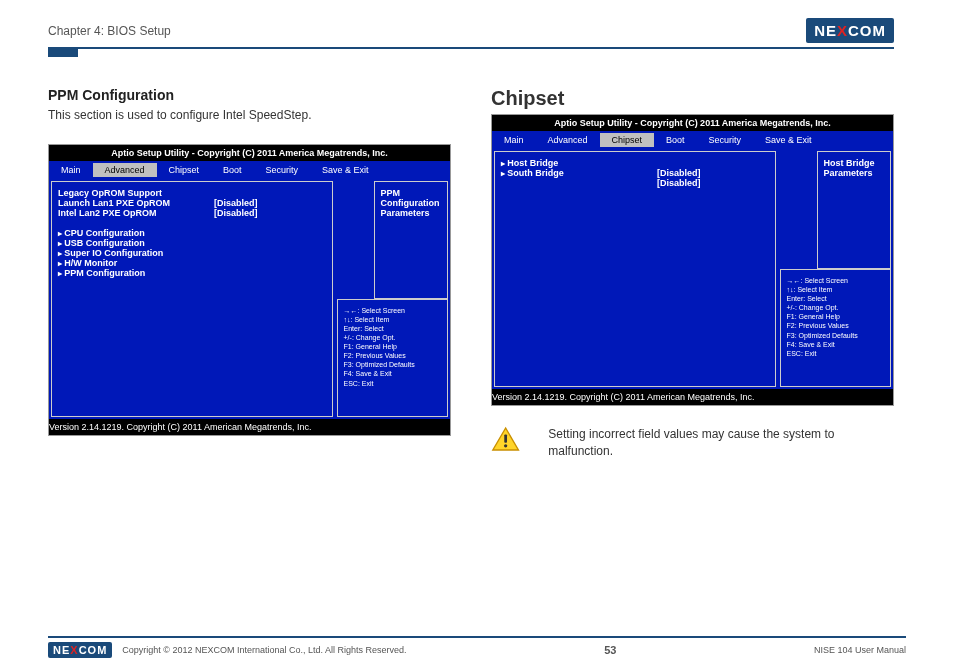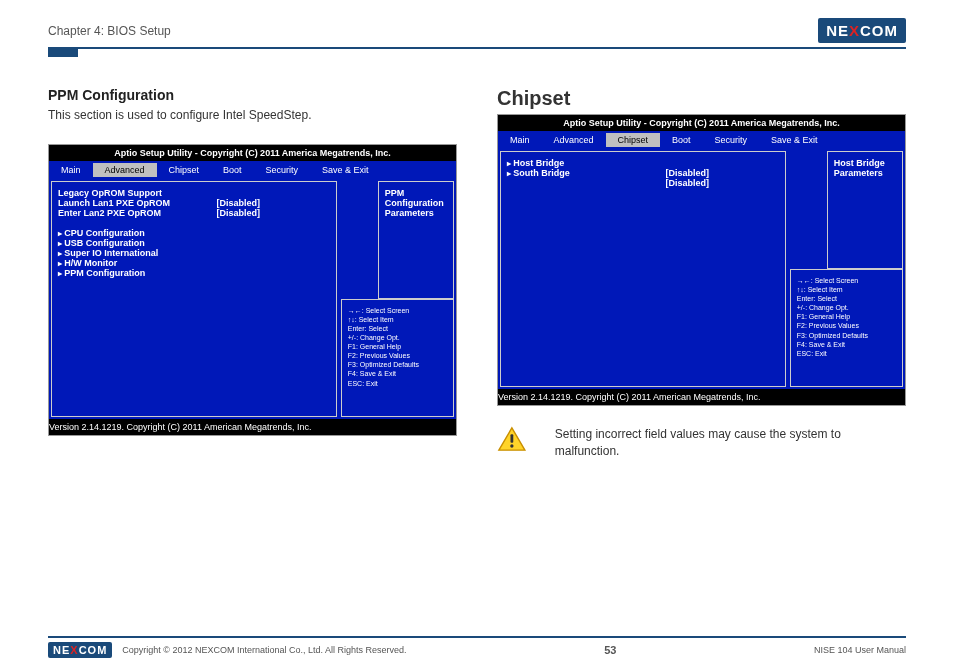--- a/index.html
+++ b/index.html
@@ -1,16 +1,16 @@
 <!DOCTYPE html>
 <html><head>
 <meta charset="utf-8">
 <style>
   body { margin:0; background:#fff; font-family:Helvetica,Arial,sans-serif; color:#222; }
-  .page { width:954px; height:672px; position:relative; box-sizing:border-box; padding:18px 48px 0 48px; }
+  .page { width:954px; height:672px; position:relative; box-sizing:border-box; padding:18px 60px 0 48px; }
   .hdr { display:flex; justify-content:space-between; align-items:center; font-size:12px; color:#555; }
   .logo { background:#1a4a7a; color:#fff; font-weight:bold; padding:4px 8px; font-size:15px; letter-spacing:1px; border-radius:2px; }
   .logo .x { color:#d22; }
   .hrule { border-top:2px solid #1a4a7a; margin-top:4px; }
   .tab { width:30px; height:10px; background:#1a4a7a; margin-top:-2px; }
   .cols { display:flex; gap:40px; margin-top:30px; }
   .col { flex:1; }
   h2 { font-size:14px; margin:0 0 4px 0; color:#222; font-weight:bold; }
   h1 { font-size:20px; margin:0 0 4px 0; color:#333; font-weight:bold; }
   .desc { font-size:12px; color:#333; line-height:1.4; margin-bottom:20px; }
@@ -70,27 +70,27 @@
             <span class="bios-tab">Save &amp; Exit</span>
           </div>
         <div class="bios-body">
           <div class="bios-left">
             <div class="wht">Legacy OpROM Support</div>
             <div class="row">
                 <span class="c1 wht">Launch Lan1 PXE OpROM</span>
                 <span class="c2 wht">[Disabled]</span>
               </div>
             <div class="row">
-                <span class="c1 wht">Enter Lan2 PXE OpROM</span>
+                <span class="c1 wht">Intel Lan2 PXE OpROM</span>
                 <span class="c2 wht">[Disabled]</span>
               </div>
             <div style="height:10px"></div>
             <div class="wht bullet">CPU Configuration</div>
             <div class="wht bullet">USB Configuration</div>
-            <div class="wht bullet">Super IO International</div>
+            <div class="wht bullet">Super IO Configuration</div>
             <div class="wht bullet">H/W Monitor</div>
             <div class="wht bullet">PPM Configuration</div>
           </div>
           <div class="bios-right">
             <div class="bios-right-top"><span class="rt-text">PPM Configuration Parameters</span></div>
             <div class="bios-right-bot" id="help-left">
                 <div>→←: Select Screen</div>
                 <div>↑↓: Select Item</div>
                 <div>Enter: Select</div>
                 <div>+/-: Change Opt.</div>

